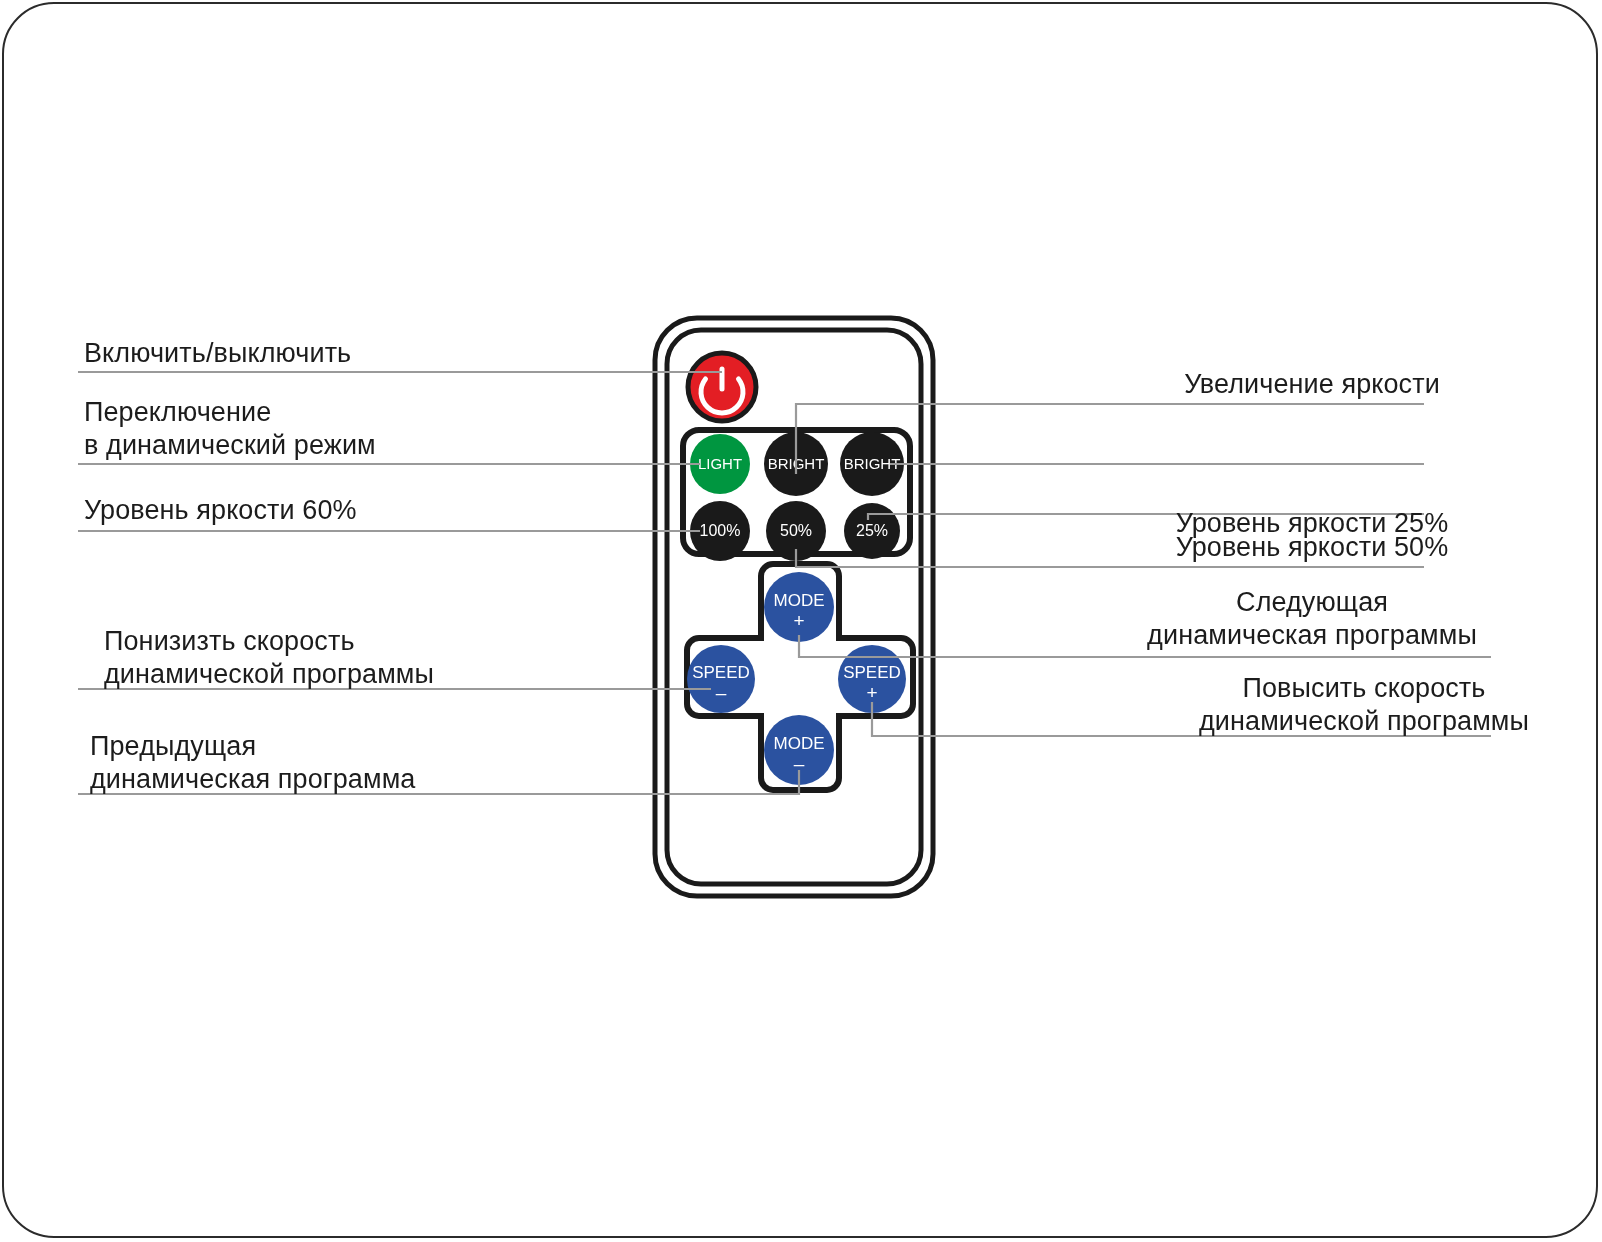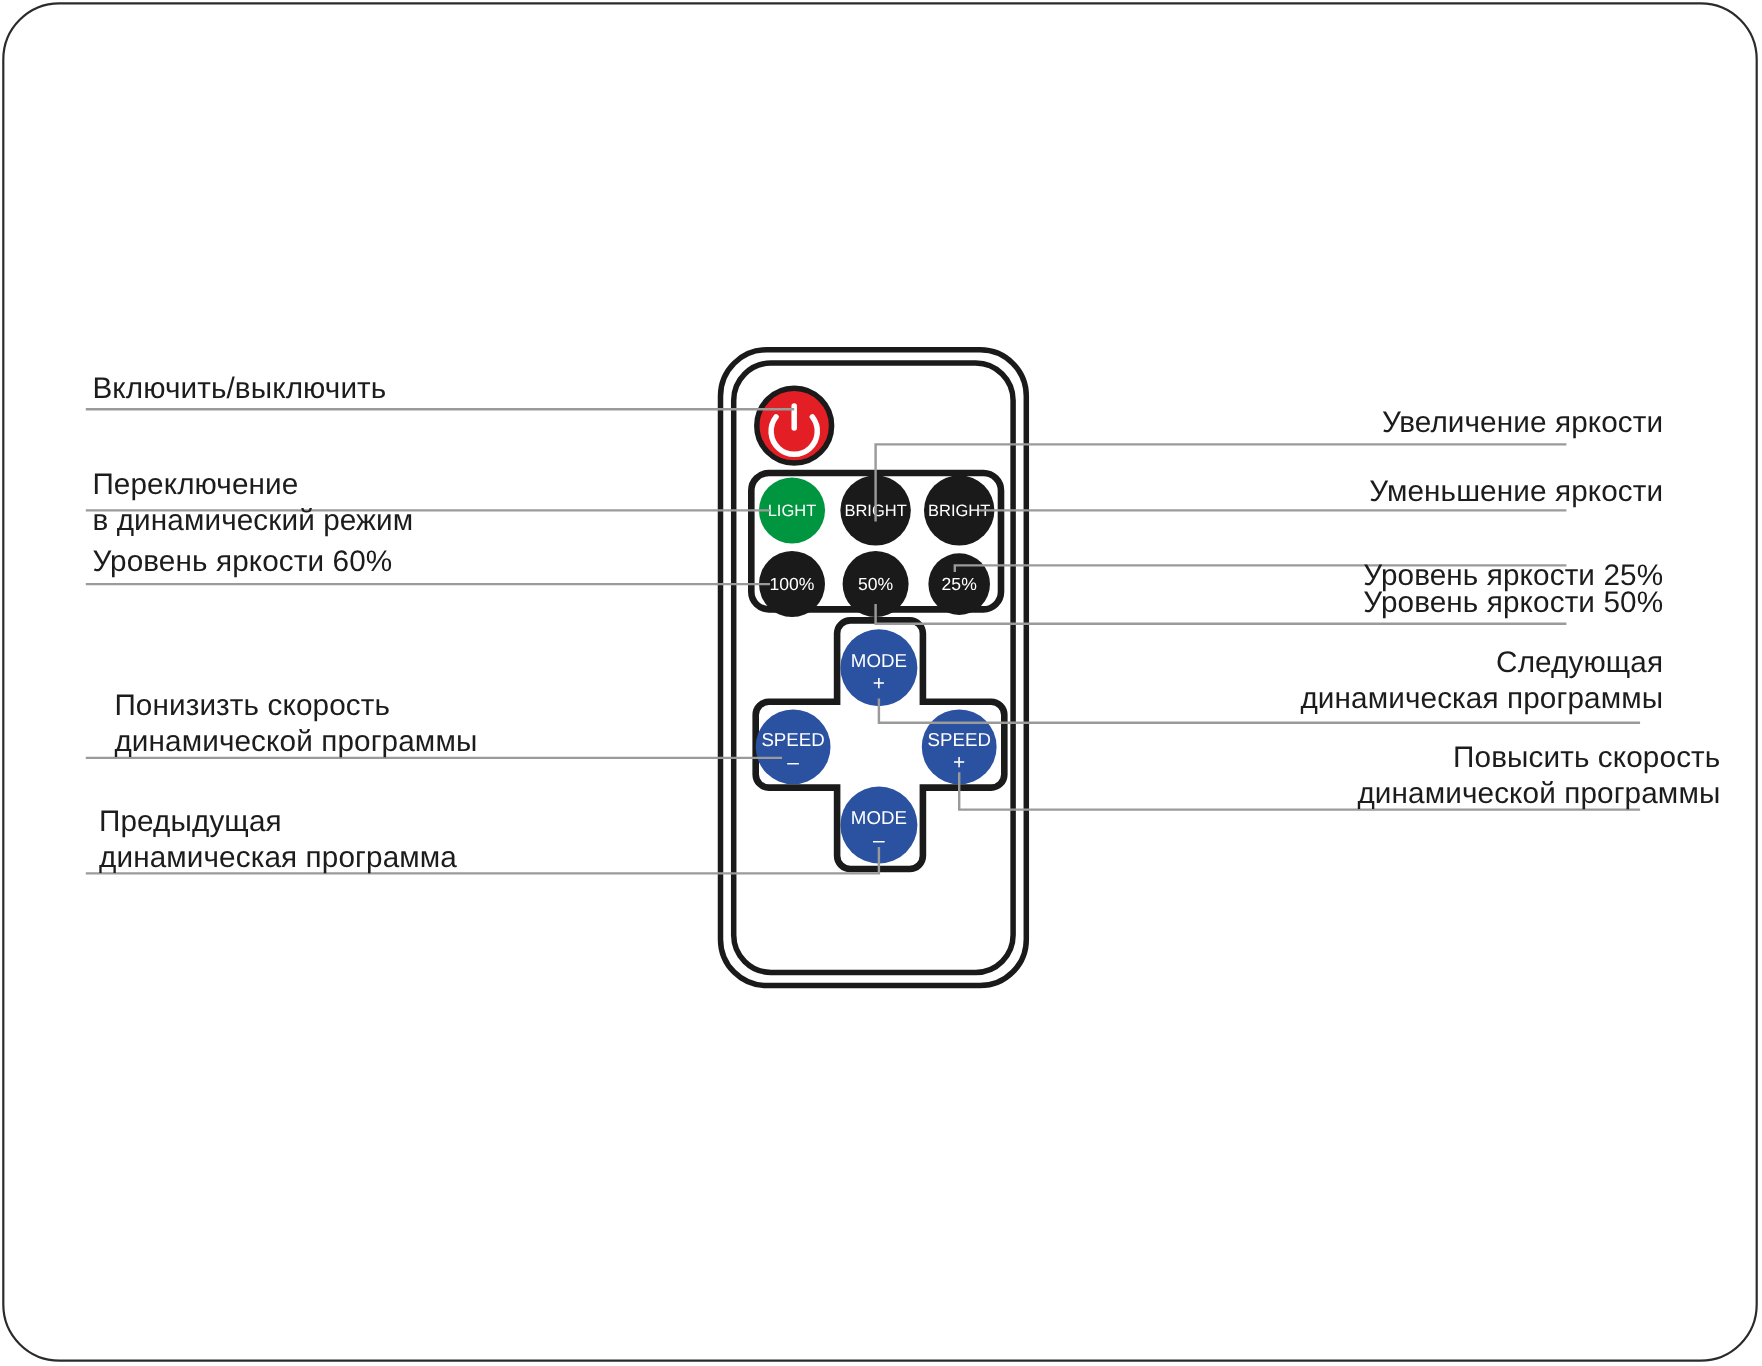--- a/index.html
+++ b/index.html
@@ -45,21 +45,21 @@
   .callout {
     position: absolute;
     color: #1c1c1c;
     font-size: 27px;
     line-height: 33px;
     letter-spacing: 0.1px;
     white-space: pre-line;
     font-family: Liberation Sans, sans-serif;
   }
   .callout.left  { text-align: left; }
-  .callout.right { text-align: right; }
+  .callout.right { text-align: center; }
 
   
   .btn-label {
     font-family: "Liberation Sans", sans-serif;
     fill: #ffffff;
     text-anchor: middle;
     dominant-baseline: middle;
   }
 </style>
 </head>
@@ -161,34 +161,33 @@
       <path d="M 890 464 H 1424"></path>
       <path d="M 868 520 V 514 H 1424"></path>
       <path d="M 796 549 V 567 H 1424"></path>
       <path d="M 799 635 V 657 H 1491"></path>
       <path d="M 872 702 V 736 H 1491"></path>
     </g>
   </svg>
 
   <div class="callout left" style="left:84px; top:337px; width:520px;">Включить/выключить</div>
 
-  <div class="callout left" style="left:84px; top:396px; width:520px;margin-top:28px;">Переключение
+  <div class="callout left" style="left:84px; top:396px; width:520px;">Переключение
 в динамический режим</div>
 
   <div class="callout left" style="left:84px; top:494px; width:520px;">Уровень яркости 60%</div>
 
   <div class="callout left" style="left:104px; top:625px; width:520px;">Понизизть скорость
 динамической программы</div>
 
   <div class="callout left" style="left:90px; top:730px; width:520px;">Предыдущая
 динамическая программа</div>
 
   <div class="callout right" style="left:1112px; top:368px; width:400px;">Увеличение яркости</div>
 
-  <div class="callout right" style="left:1112px; top:430px; width:400px;">Уменьшение яркости</div>
 
   <div class="callout right" style="left:1112px; top:479px; width:400px;margin-top:28px;">Уровень яркости 25%</div>
 
   <div class="callout right" style="left:1112px; top:531px; width:400px;">Уровень яркости 50%</div>
 
   <div class="callout right" style="left:1112px; top:586px; width:400px;">Следующая
 динамическая программы</div>
 
   <div class="callout right" style="left:1164px; top:672px; width:400px;">Повысить скорость
 динамической программы</div>

